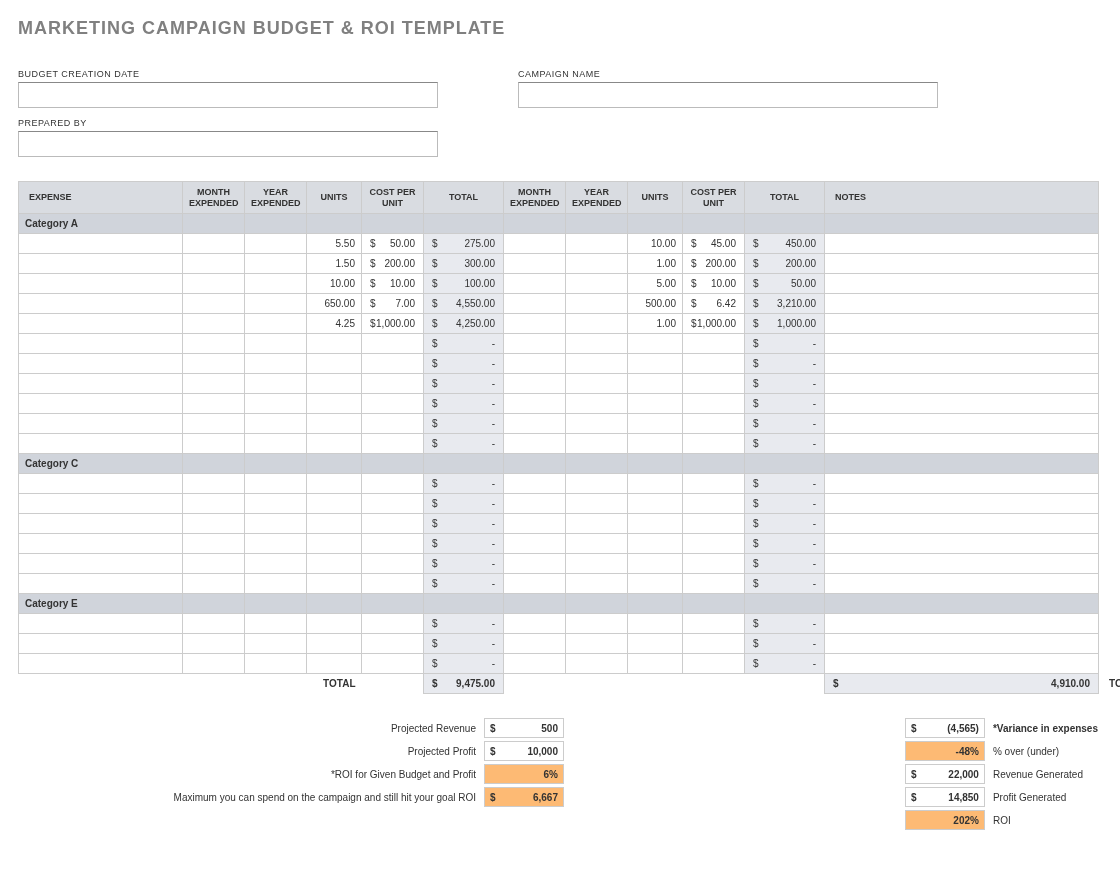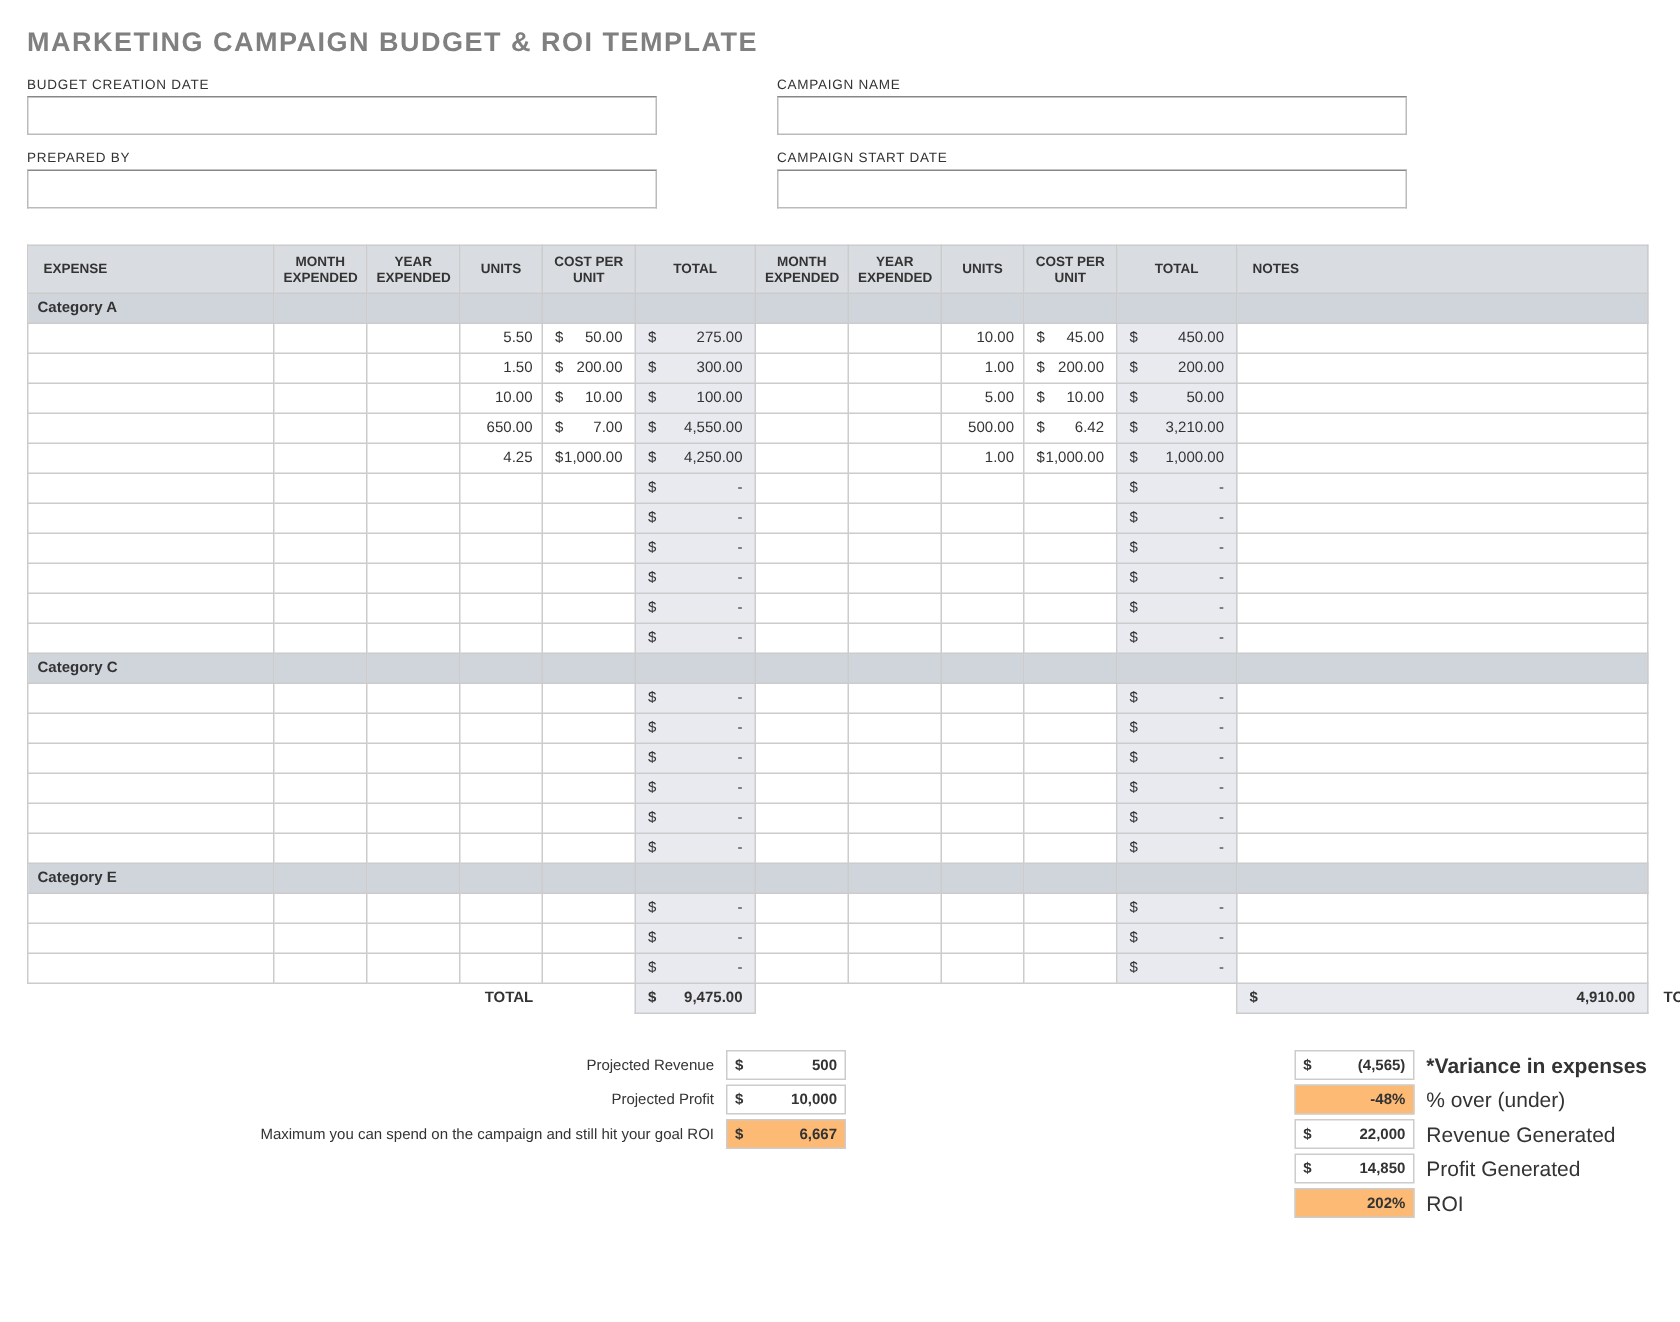--- a/index.html
+++ b/index.html
@@ -1,17 +1,17 @@
 <!DOCTYPE html>
 <html><head>
 <meta charset="utf-8">
 <style>
 * { box-sizing: border-box; margin: 0; padding: 0; }
 body { font-family: Arial, Helvetica, sans-serif; font-size: 11px; color: #333; background: #fff; padding: 18px; }
-.title { font-size: 18px; font-weight: bold; color: #808080; letter-spacing: 1px; margin-bottom: 12px; }
+.title { font-size: 18px; font-weight: bold; color: #808080; letter-spacing: 1px; margin-bottom: 30px; }
 .meta-row { display: flex; gap: 80px; margin-bottom: 10px; }
 .meta-field { display: flex; flex-direction: column; }
 .meta-field label { font-size: 9px; letter-spacing: 0.5px; margin-bottom: 3px; color: #333; }
 .meta-field input { width: 420px; height: 26px; border: 1px solid #bbb; border-top-color: #888; padding: 3px 6px; font-size: 11px; }
 .spacer { height: 14px; }
 table { border-collapse: collapse; width: 1080px; table-layout: fixed; }
 th, td { border: 1px solid #ccc; padding: 4px 6px; height: 18px; font-size: 10px; vertical-align: middle; }
 .super-header td { background: #d0d4db; font-weight: bold; height: 22px; text-align: left; padding-left: 10px; }
 .col-header td { background: #d9dce1; font-weight: bold; text-align: center; height: 32px; line-height: 1.2; font-size: 9px; }
 .col-header .left { text-align: left; padding-left: 10px; }
@@ -23,45 +23,41 @@
 .money-cell .val { padding-right: 2px; }
 .totals-row td { font-weight: bold; }
 .no-border { border: none !important; }
 .summary { margin-top: 24px; display: flex; width: 1080px; }
 .summary-left { display: flex; flex-direction: column; align-items: flex-end; gap: 3px; margin-left: 0; }
 .summary-right { display: flex; flex-direction: column; gap: 3px; margin-left: auto; }
 .summary-row { display: flex; align-items: center; height: 20px; }
 .summary-label { text-align: right; padding-right: 8px; font-size: 10px; }
 .summary-box { width: 80px; border: 1px solid #ccc; height: 20px; display: flex; justify-content: space-between; align-items: center; padding: 0 5px; font-size: 10px; font-weight: bold; }
 .summary-box.shaded { background: #fdba74; }
-.summary-note { font-size: 14px; padding-left: 8px; white-space: nowrap; }
+.summary-note { font-size: 10px; padding-left: 8px; white-space: nowrap; }
 .bold { font-weight: bold; }
 </style>
 </head>
 <body>
 
 <div class="title">MARKETING CAMPAIGN BUDGET &amp; ROI TEMPLATE</div>
 
 <div class="meta-row">
   <div class="meta-field">
     <label>BUDGET CREATION DATE</label>
     <input type="text" value="" style="">
   </div>
   <div class="meta-field">
     <label>CAMPAIGN NAME</label>
     <input type="text" value="" style="">
   </div>
 </div>
 <div class="meta-row">
   <div class="meta-field">
     <label>PREPARED BY</label>
-    <input type="text" value="" style="">
-  </div>
-  <div class="meta-field">
-    <label>CAMPAIGN START DATE</label>
     <input type="text" value="" style="">
   </div>
 </div>
 
 <div class="spacer"></div>
 
 <table>
   <colgroup>
     <col style="width:164px">
     <col style="width:62px">
@@ -699,20 +695,27 @@
         </div>
       </div>
       <div class="summary-row">
         <div class="summary-label" style="width:458px">Projected Profit</div>
         <div class="summary-box">
           <span>$</span>
           <span>10,000</span>
         </div>
       </div>
       <div class="summary-row">
+        <div class="summary-label" style="width:458px">*ROI for Given Budget and Profit</div>
+        <div class="summary-box shaded">
+          <span></span>
+          <span>6%</span>
+        </div>
+      </div>
+      <div class="summary-row">
         <div class="summary-label" style="width:458px">Maximum you can spend on the campaign and still hit your goal ROI</div>
         <div class="summary-box shaded">
           <span>$</span>
           <span>6,667</span>
         </div>
       </div>
     </div>
   <div class="summary-right" id="summary-right">
       <div class="summary-row">
         <div class="summary-box">

